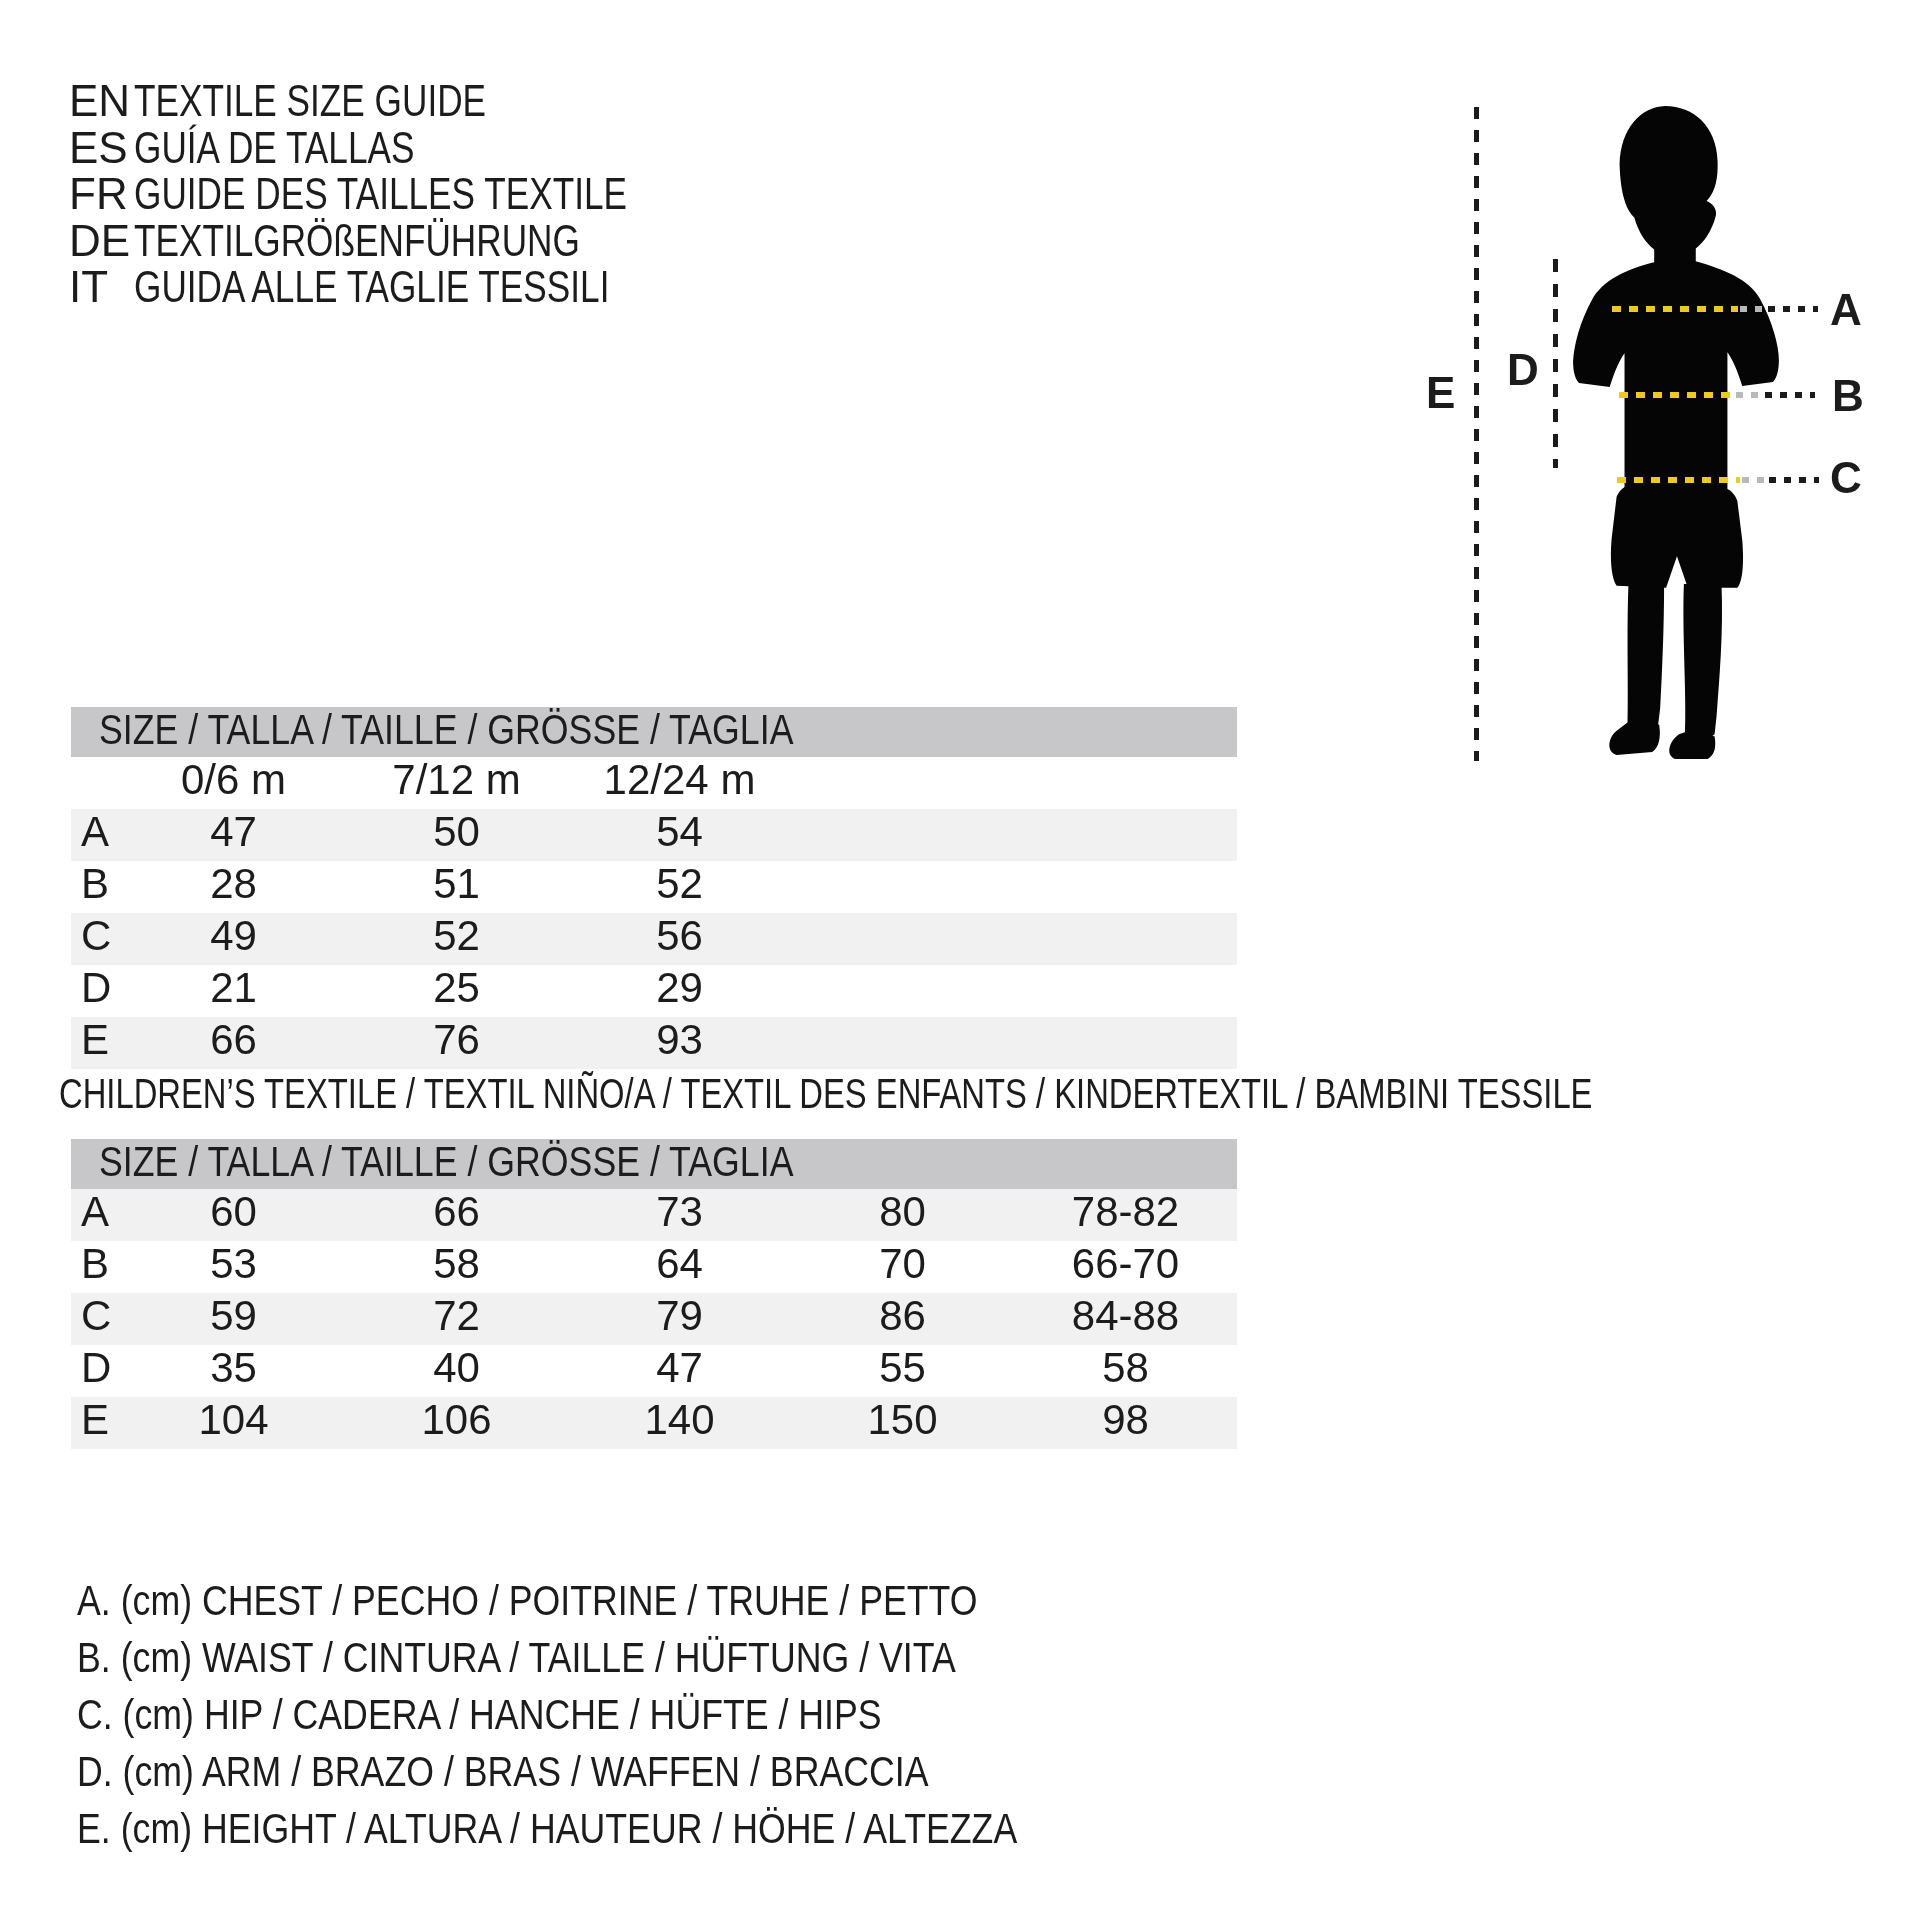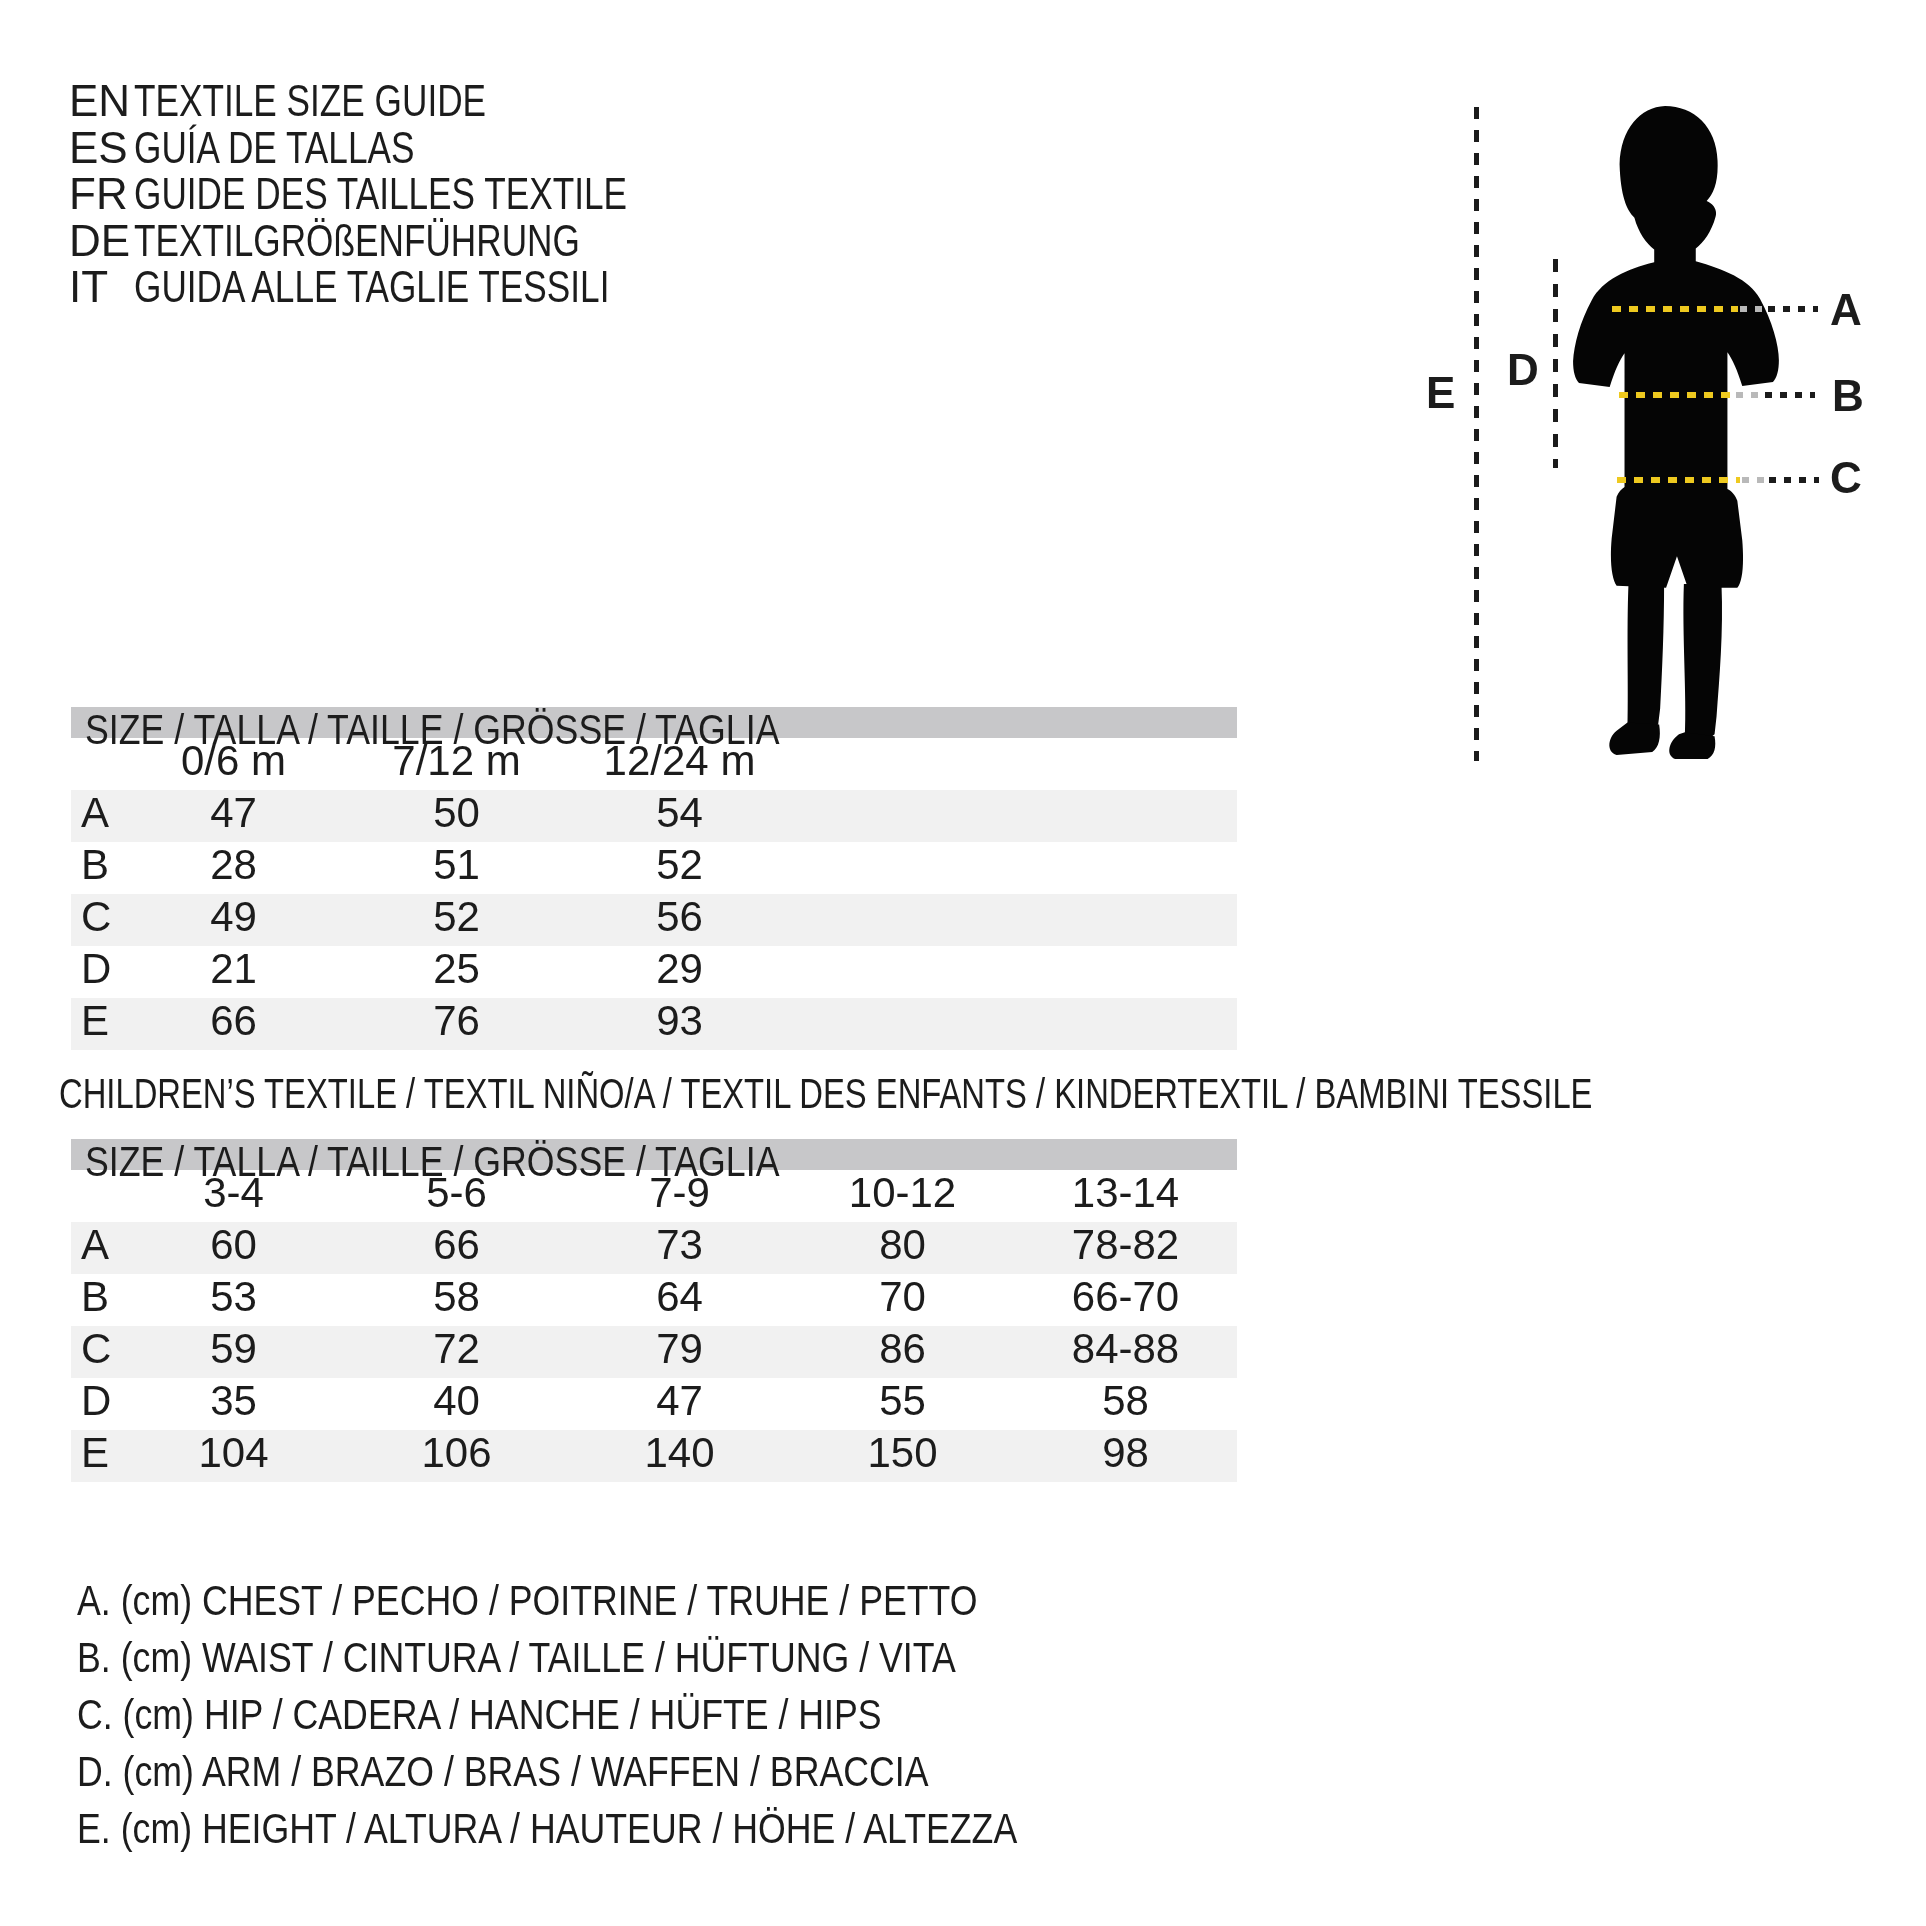--- a/index.html
+++ b/index.html
@@ -17,21 +17,21 @@
 
   
   .section-title{position:absolute;left:59px;height:46px;line-height:46px;font-size:42px;}
   .st-babies{top:638px}
   .st-children{top:1071px}
 
   
   .sizetable{position:absolute;left:71px;width:1166px;}
   .tb-babies{top:707px}
   .tb-children{top:1139px}
-  .size-bar{height:31px;line-height:46px;background:#c7c7c9;padding-left:14px;font-size:42px;}
+  .size-bar{height:50px;line-height:46px;background:#c7c7c9;padding-left:28px;font-size:42px;}
   .trow{height:52px;line-height:46px;font-size:42px;}
   .trow.shaded{background:#f1f1f1;}
   .babies-grid{display:grid;grid-template-columns:51px 223px 223px 223px 1fr;}
   .children-grid{display:grid;grid-template-columns:51px 223px 223px 223px 223px 223px 1fr;}
   .cell{text-align:center;overflow:visible;}
   .cell.rowlabel{text-align:left;padding-left:10px;}
 
   
   .legend-line{position:absolute;left:77px;height:51px;line-height:51px;font-size:42px;}
   .lg1{top:1517px}.lg2{top:1575px}.lg3{top:1632px}.lg4{top:1689px}.lg5{top:1746px}.lg6{top:1803px}
@@ -210,29 +210,20 @@
   </div>
 
   <div class="section-title st-children">
     <span class="cond" style="transform:scaleX(0.78)">CHILDREN’S TEXTILE / TEXTIL NIÑO/A / TEXTIL DES ENFANTS / KINDERTEXTIL / BAMBINI TESSILE</span>
   </div>
 
   <div class="sizetable tb-children">
     <div class="size-bar">
       <span class="cond" style="transform:scaleX(0.85)">SIZE / TALLA / TAILLE / GRÖSSE / TAGLIA</span>
     </div>
-    <div class="trow children-grid">
-      <div class="cell rowlabel"></div>
-      <div class="cell">3-4</div>
-      <div class="cell">5-6</div>
-      <div class="cell">7-9</div>
-      <div class="cell">10-12</div>
-      <div class="cell">13-14</div>
-      <div class="cell"></div>
-    </div>
     <div class="trow shaded children-grid">
       <div class="cell rowlabel">A</div>
       <div class="cell">60</div>
       <div class="cell">66</div>
       <div class="cell">73</div>
       <div class="cell">80</div>
       <div class="cell">78-82</div>
       <div class="cell"></div>
     </div>
     <div class="trow children-grid">

